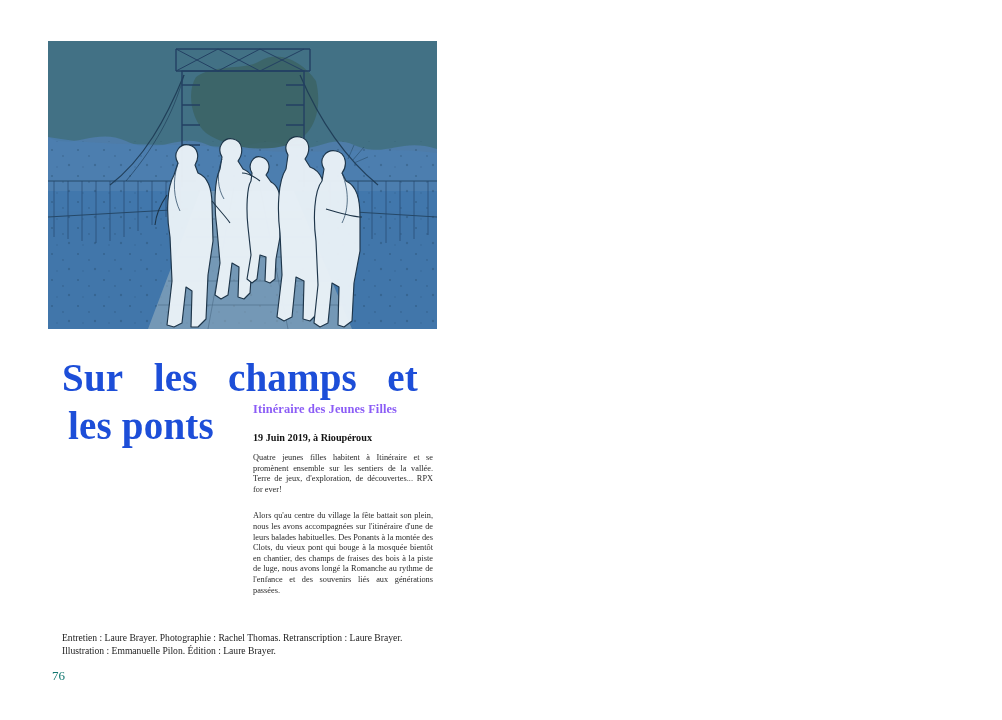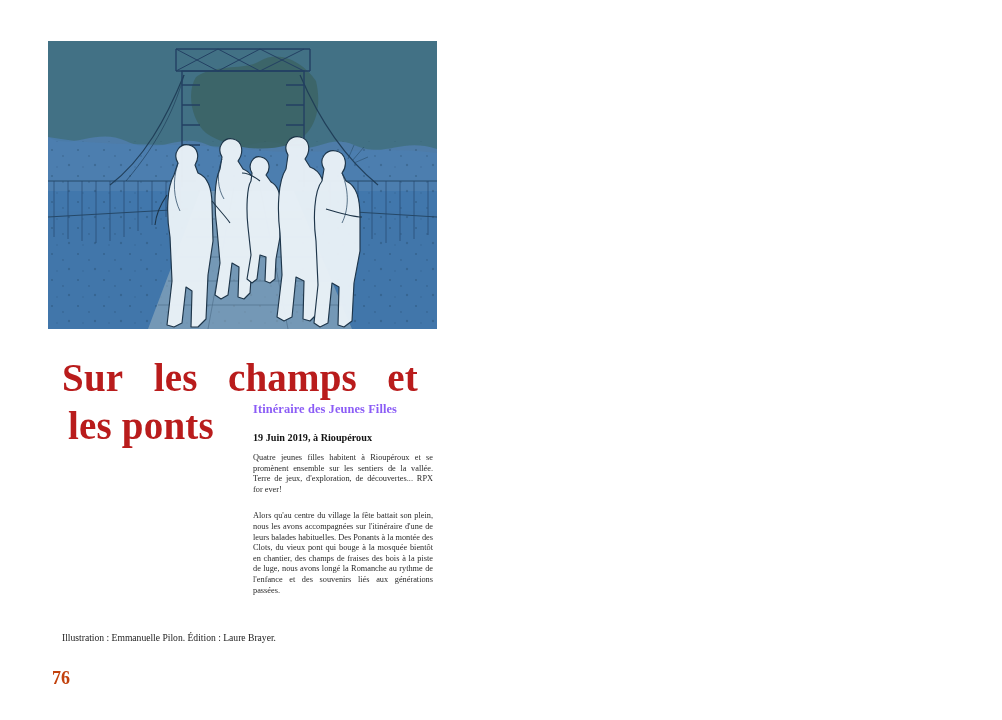--- a/index.html
+++ b/index.html
@@ -31,21 +31,21 @@
   
   .title-block {
     position: absolute; left: 62px; top: 356px; width: 370px;
   }
   .title-line {
     font-family: "Liberation Serif", serif;
     font-weight: 700;
     font-size: 39px;
     line-height: 44px;
     letter-spacing: 0.2px;
-    color: #b91c1c;
+    color: #1d4ed8;
     white-space: nowrap;
   }
   .title-line.l1 { text-align: justify; width: 356px; }
   .title-line.l1 > span { display: inline-block; }
   .title-line.l1 {
     display: flex; justify-content: space-between; width: 356px;
   }
   .title-line.l2 { margin-top: 4px; margin-left: 6px; }
 
   
@@ -69,21 +69,21 @@
   .article-body p + p { margin-top: 16px; }
 
   
   .credits {
     position: absolute; left: 62px; top: 632px; width: 420px;
     font-size: 9.6px; line-height: 12.6px; color: #222;
   }
 
   
   .folio {
-    position: absolute; font-size: 18px; color: #c2410c; font-weight: 700;
+    position: absolute; font-size: 13px; color: #0f766e; font-weight: 400;
   }
   .folio-left  { left: 52px;  top: 668px; }
 
   
   .wc-noise { opacity: .5; }
 </style>
 </head>
 <body>
 
 <div class="spread">
@@ -228,26 +228,27 @@
         <span>champs</span>
         <span>et</span>
       </div>
       <div class="title-line l2">les ponts</div>
     </div>
 
     <div class="article">
       <div class="article-h">Itinéraire des Jeunes Filles</div>
       <div class="article-sub">19 Juin 2019, à Rioupéroux</div>
       <div class="article-body">
-        <p>Quatre jeunes filles habitent à Rioupéroux et se promènent ensemble sur les sentiers de la vallée. Terre de jeux, d'exploration, de découvertes... RPX for ever!</p>
+        <p>Quatre jeunes filles habitent à Itinéraire et se promènent ensemble sur les sentiers de la vallée. Terre de jeux, d'exploration, de découvertes... RPX for ever!</p>
         <p>Alors qu'au centre du village la fête battait son plein, nous les avons accompagnées sur l'itinéraire d'une de leurs balades habituelles. Des Ponants à la montée des Clots, du vieux pont qui bouge à la mosquée bientôt en chantier, des champs de fraises des bois à la piste de luge, nous avons longé la Romanche au rythme de l'enfance et des souvenirs liés aux générations passées.</p>
       </div>
     </div>
 
     <div class="credits">
+      <div>Entretien : Laure Brayer. Photographie : Rachel Thomas. Retranscription : Laure Brayer.</div>
       <div>Illustration : Emmanuelle Pilon. Édition : Laure Brayer.</div>
     </div>
 
     <div class="folio folio-left">76</div>
   </div>
 
   <div class="page-right">
 
     
     

